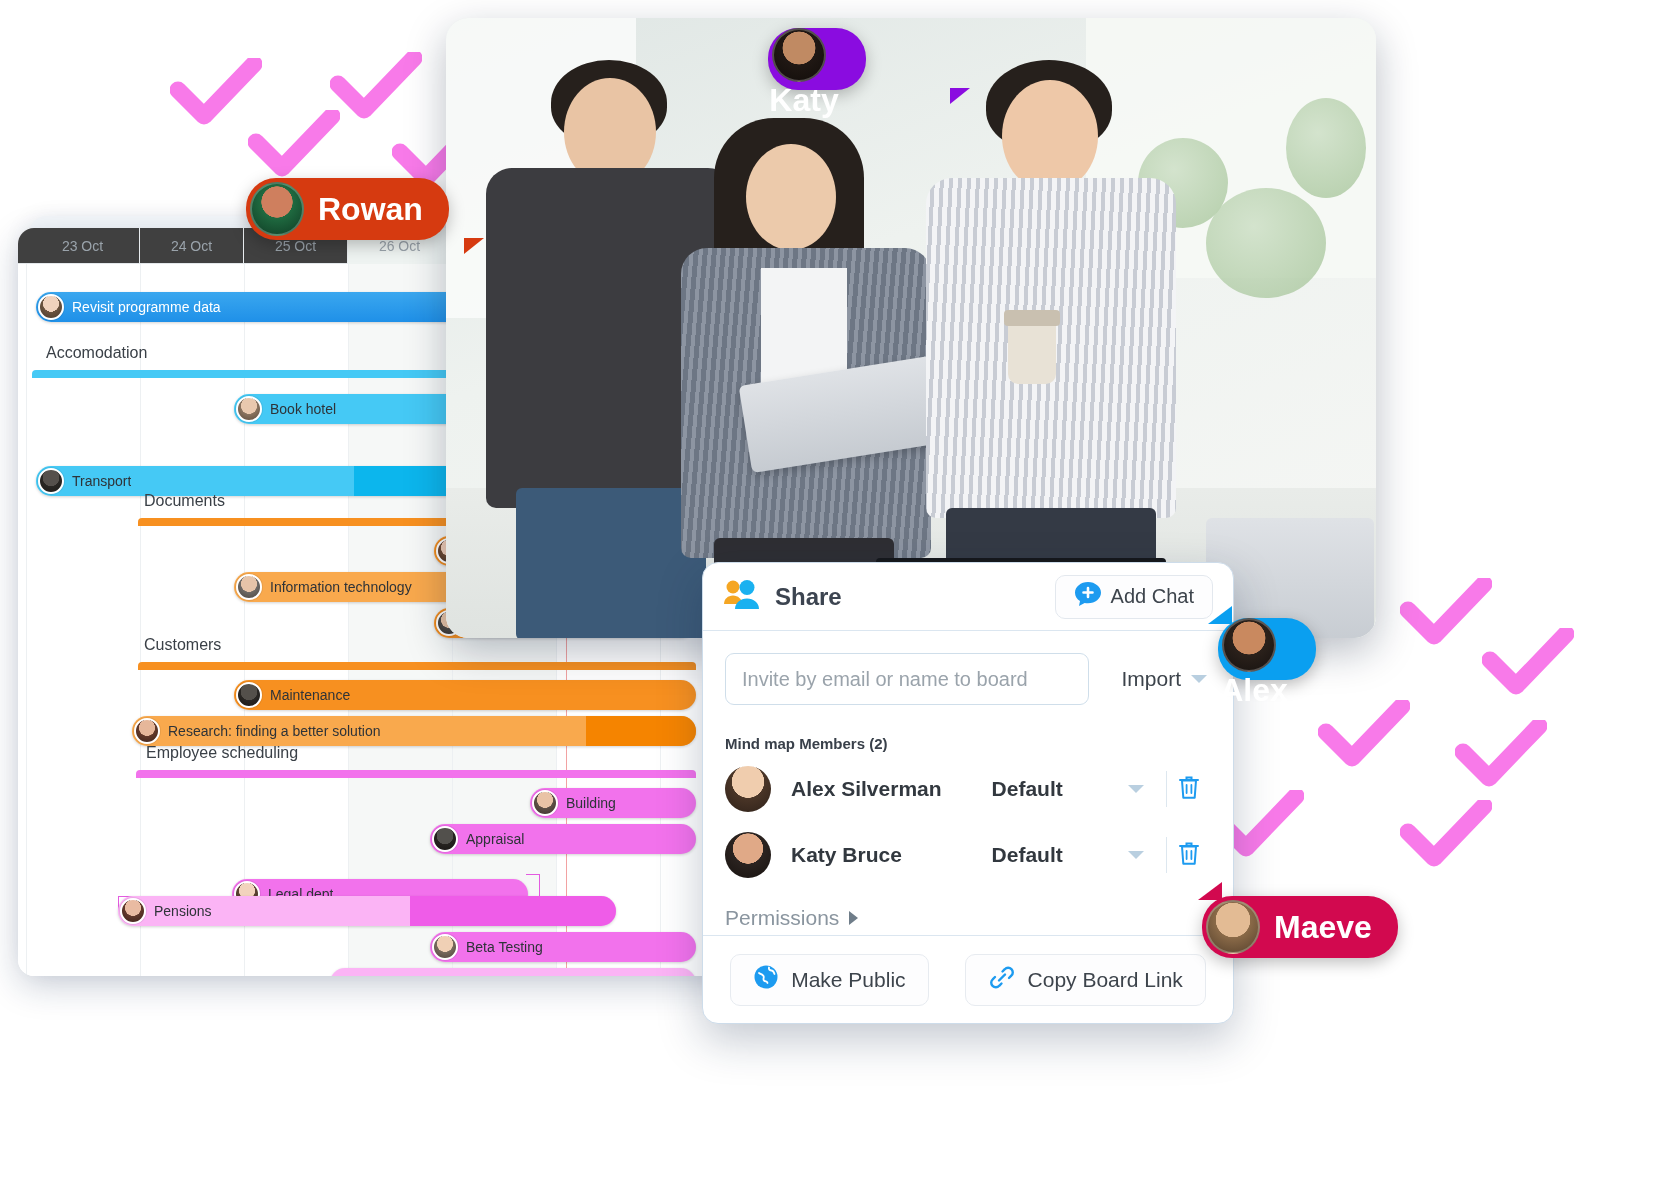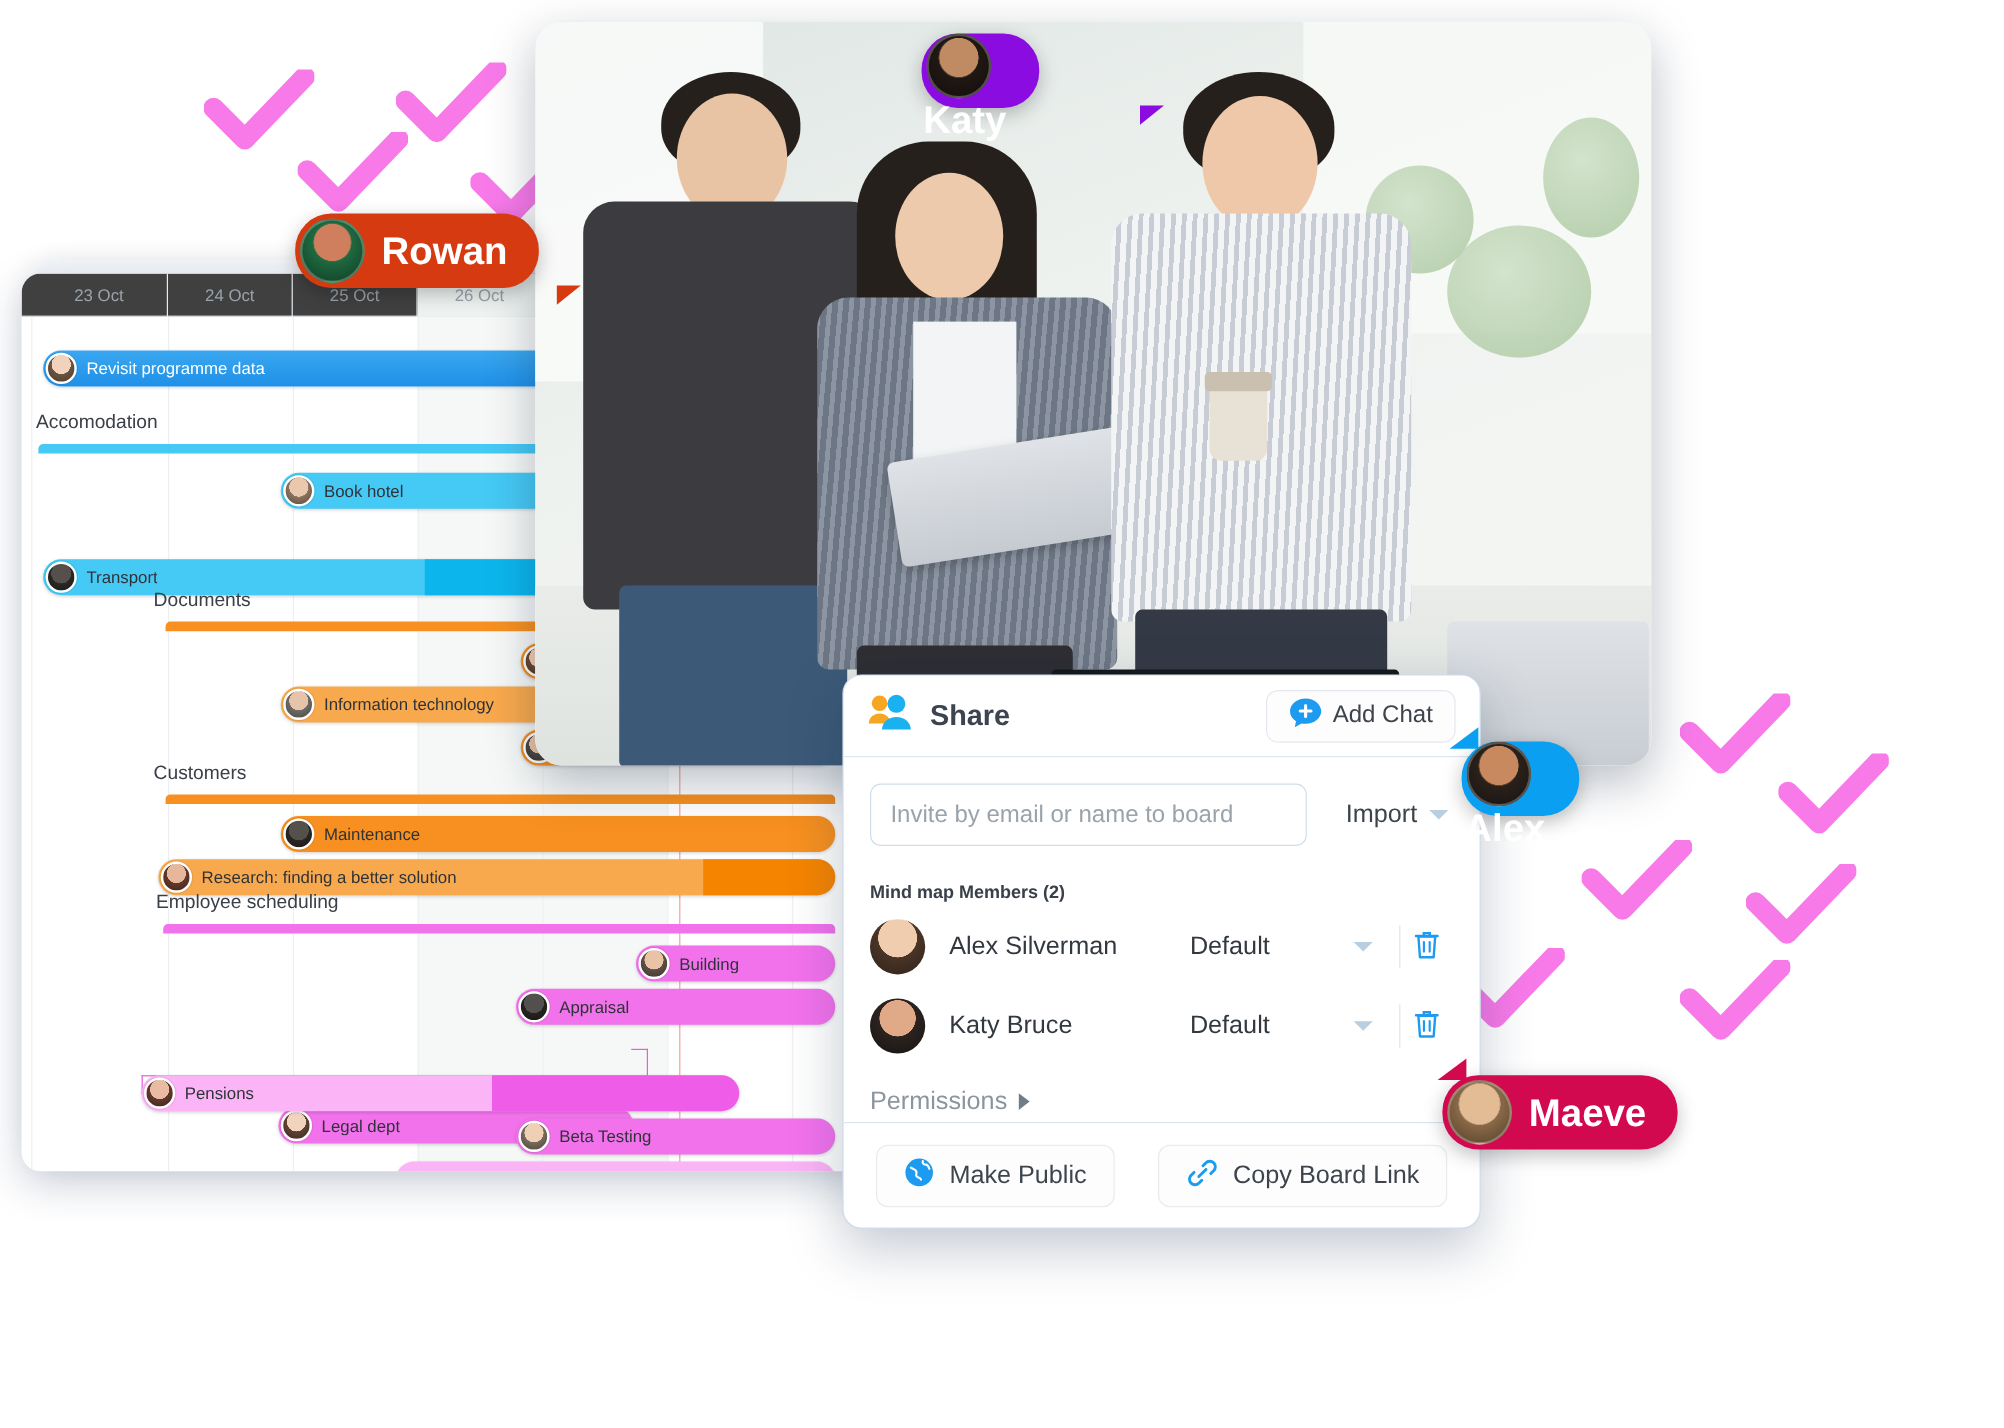--- a/index.html
+++ b/index.html
@@ -74,21 +74,21 @@
   .progress {
     position: absolute; top: 0; bottom: 0; right: 0;
     border-radius: 0 15px 15px 0;
   }
   .prog-cyan   { background: #0cb6ed; }
   .prog-orange { background: #f58400; }
   .prog-magenta{ background: #ef5ce8; }
 
   .grouprow { position: absolute; }
   .grouprow .gname {
-    font-size: 16px; color: #3a4047; white-space: nowrap;
+    font-size: 16px; color: #3a4047; white-space: nowrap; margin-left: 16px;
   }
   .groupbar {
     position: absolute; height: 8px; border-radius: 4px 4px 0 0;
   }
   .groupbar.cyan    { background: #45c9f5; }
   .groupbar.orange  { background: #f79020; }
   .groupbar.magenta { background: #f272ec; }
 
   .depline { position: absolute; border: 1.5px solid #e35be0; }
 
@@ -170,21 +170,21 @@
     border-left: 8px solid transparent;
     border-right: 8px solid transparent;
     border-top: 8px solid #b9cfe0;
   }
   #members-title {
     margin-top: 30px;
     font-size: 15px; font-weight: bold; color: #39404a;
   }
   .member-row {
     display: flex; align-items: center;
-    height: 58px; margin-top: 8px;
+    height: 58px; margin-top: 8px; font-weight: bold;
   }
   .member-av {
     width: 46px; height: 46px; border-radius: 50%;
     background-size: cover; background-position: center;
     flex: none;
   }
   .member-name {
     margin-left: 20px; font-size: 21px; color: #32383f;
     width: 220px;
   }
@@ -386,21 +386,21 @@
       <div class="bar magenta" style="left:512px;top:524px;width:166px;">
         <div class="av" style="background:radial-gradient(circle at 50% 36%,#e9c3a6 0 44%,#5f5148 45%,#3a3029 100%);"></div>
         <div class="lbl">Building</div>
       </div>
 
       <div class="bar magenta" style="left:412px;top:560px;width:266px;">
         <div class="av" style="background:radial-gradient(circle at 50% 36%,#52504c 0 46%,#262320 47%,#171513 100%);"></div>
         <div class="lbl">Appraisal</div>
       </div>
 
-      <div class="bar magenta" style="left:214px;top:615px;width:296px;margin-top:44px;">
+      <div class="bar magenta" style="left:214px;top:615px;width:296px;">
         <div class="av" style="background:radial-gradient(circle at 50% 36%,#f2d3bd 0 44%,#5e4334 45%,#3a281e 100%);"></div>
         <div class="lbl">Legal dept</div>
       </div>
 
       <div class="depline" style="left:508px;top:610px;width:14px;height:24px;border-left:none;border-bottom:none;"></div>
       <div class="depline" style="left:100px;top:632px;width:422px;height:2px;border:none;border-top:1.5px solid #e35be0;"></div>
       <div class="depline" style="left:100px;top:632px;width:2px;height:16px;border:none;border-left:1.5px solid #e35be0;"></div>
 
       <div class="bar magenta-l" style="left:100px;top:632px;width:498px;">
         <div class="progress prog-magenta" style="width:206px;"></div>

